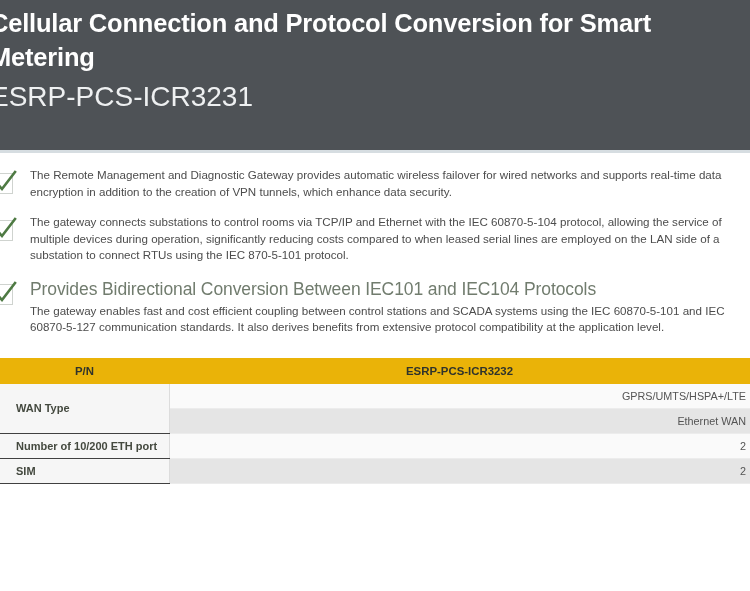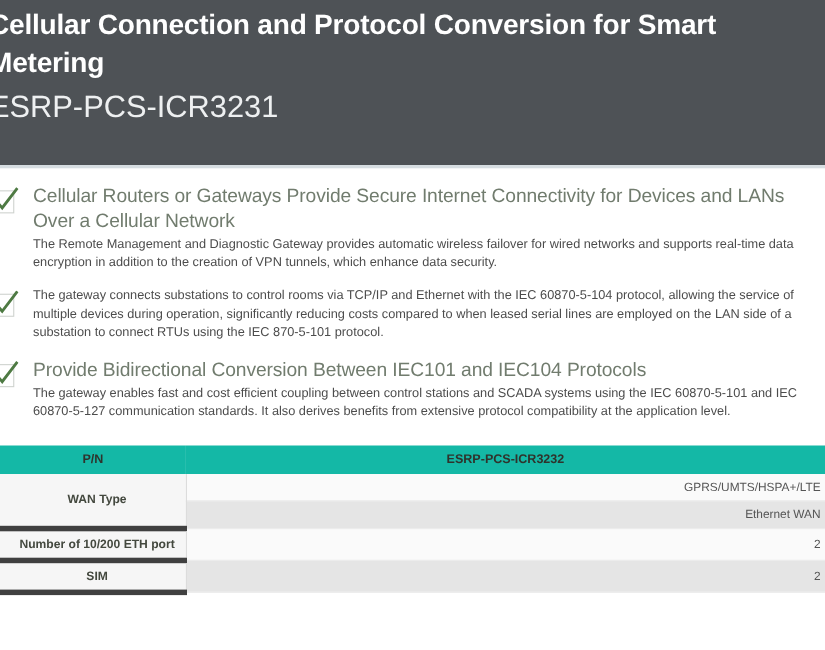--- a/index.html
+++ b/index.html
@@ -109,39 +109,39 @@
     margin-top: 22px;
   }
   table.spec {
     width: 100%;
     border-collapse: collapse;
     table-layout: fixed;
     font-size: 10.8px;
   }
   table.spec th.hdr-left,
   table.spec th.hdr-right {
-    background: #14b8a6;
+    background: #eab308;
     color: #2f332c;
     font-weight: bold;
     font-size: 11.4px;
     text-align: center;
     padding: 7px 4px;
     border: none;
     margin-top: 20px;
   }
   table.spec th.hdr-left { width: 161px; }
   table.spec td.label {
     background: #f6f6f6;
     color: #44493f;
     font-weight: bold;
     font-size: 11px;
     padding: 6px 8px 6px 16px;
-    text-align: center;
+    text-align: left;
     border-right: 1px solid #dcdcdc;
-    border-bottom: 5px solid #404040;
+    border-bottom: 1px solid #404040;
     vertical-align: middle;
   }
   table.spec td.value {
     color: #545454;
     text-align: right;
     padding: 6px 4px;
     border-bottom: 1px solid #ececec;
     background: #fafafa;
   }
   table.spec tr.alt td.value {
@@ -161,42 +161,41 @@
 
 <div class="features">
 
   <div class="feature">
     <span class="feature-icon">
       <span class="box"></span>
       <svg viewBox="0 0 24 24" aria-hidden="true">
         <path d="M3 12 L9 19 L22 2" fill="none" stroke="#4e7a43" stroke-width="2.6" stroke-linecap="square"></path>
       </svg>
     </span>
-    <h2 class="feature-title">Cellular Routers or Gateways Provide Secure Internet Connectivity for Devices and LANs Over a Cellular Network</h2>
     <p class="feature-desc">The Remote Management and Diagnostic Gateway provides automatic wireless failover for wired networks and supports real-time data encryption in addition to the creation of VPN tunnels, which enhance data security.</p>
   </div>
 
   <div class="feature">
     <span class="feature-icon">
       <span class="box"></span>
       <svg viewBox="0 0 24 24" aria-hidden="true">
         <path d="M3 12 L9 19 L22 2" fill="none" stroke="#4e7a43" stroke-width="2.6" stroke-linecap="square"></path>
       </svg>
     </span>
     <p class="feature-desc">The gateway connects substations to control rooms via TCP/IP and Ethernet with the IEC 60870-5-104 protocol, allowing the service of multiple devices during operation, significantly reducing costs compared to when leased serial lines are employed on the LAN side of a substation to connect RTUs using the IEC 870-5-101 protocol.</p>
   </div>
 
   <div class="feature">
     <span class="feature-icon">
       <span class="box"></span>
       <svg viewBox="0 0 24 24" aria-hidden="true">
         <path d="M3 12 L9 19 L22 2" fill="none" stroke="#4e7a43" stroke-width="2.6" stroke-linecap="square"></path>
       </svg>
     </span>
-    <h2 class="feature-title">Provide Bidirectional Conversion Between IEC101 and IEC104 Protocols</h2>
+    <h2 class="feature-title">Provides Bidirectional Conversion Between IEC101 and IEC104 Protocols</h2>
     <p class="feature-desc">The gateway enables fast and cost efficient coupling between control stations and SCADA systems using the IEC 60870-5-101 and IEC 60870-5-127 communication standards. It also derives benefits from extensive protocol compatibility at the application level.</p>
   </div>
 
 </div>
 
 <div class="spec-wrap">
   <table class="spec">
     <thead>
       <tr>
         <th class="hdr-left">P/N</th>

